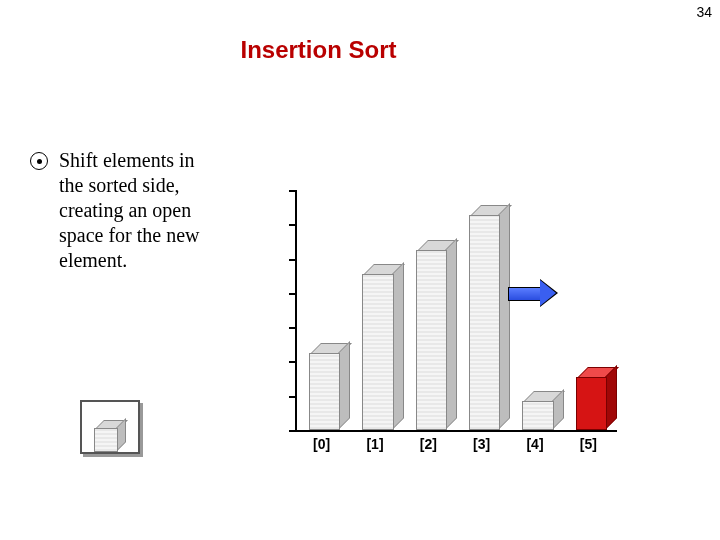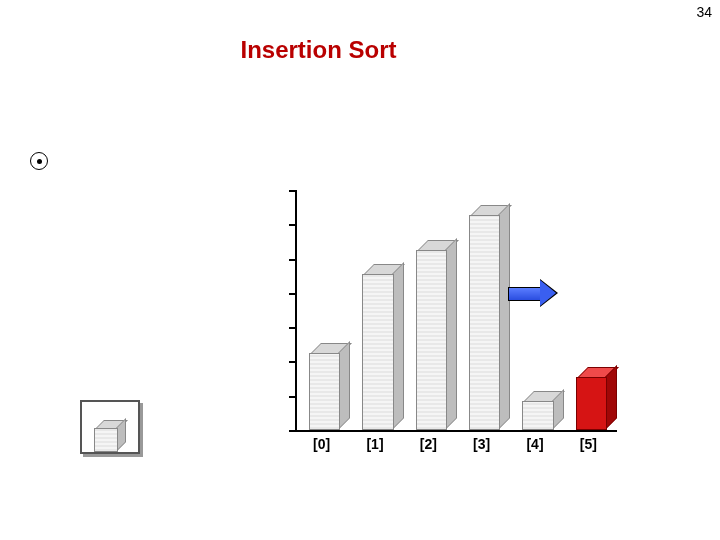--- a/index.html
+++ b/index.html
@@ -176,20 +176,21 @@
   }
 </style>
 </head>
 <body>
 
 <div class="page-number">34</div>
 <div class="title">Insertion Sort</div>
 
 <div class="body-text">
   <span class="bullet"></span>
+  <span class="body-inner">Shift elements in the sorted side, creating an open space for the new element.</span>
 </div>
 
 <div class="legend">
   <div class="swatch bar3d">
     <div class="top" style="left:0;bottom:22px;width:22px;height:8px;"></div>
     <div class="side" style="left:22px;width:8px;height:22px;"></div>
     <div class="front" style="width:22px;height:22px;"></div>
   </div>
 </div>
 

